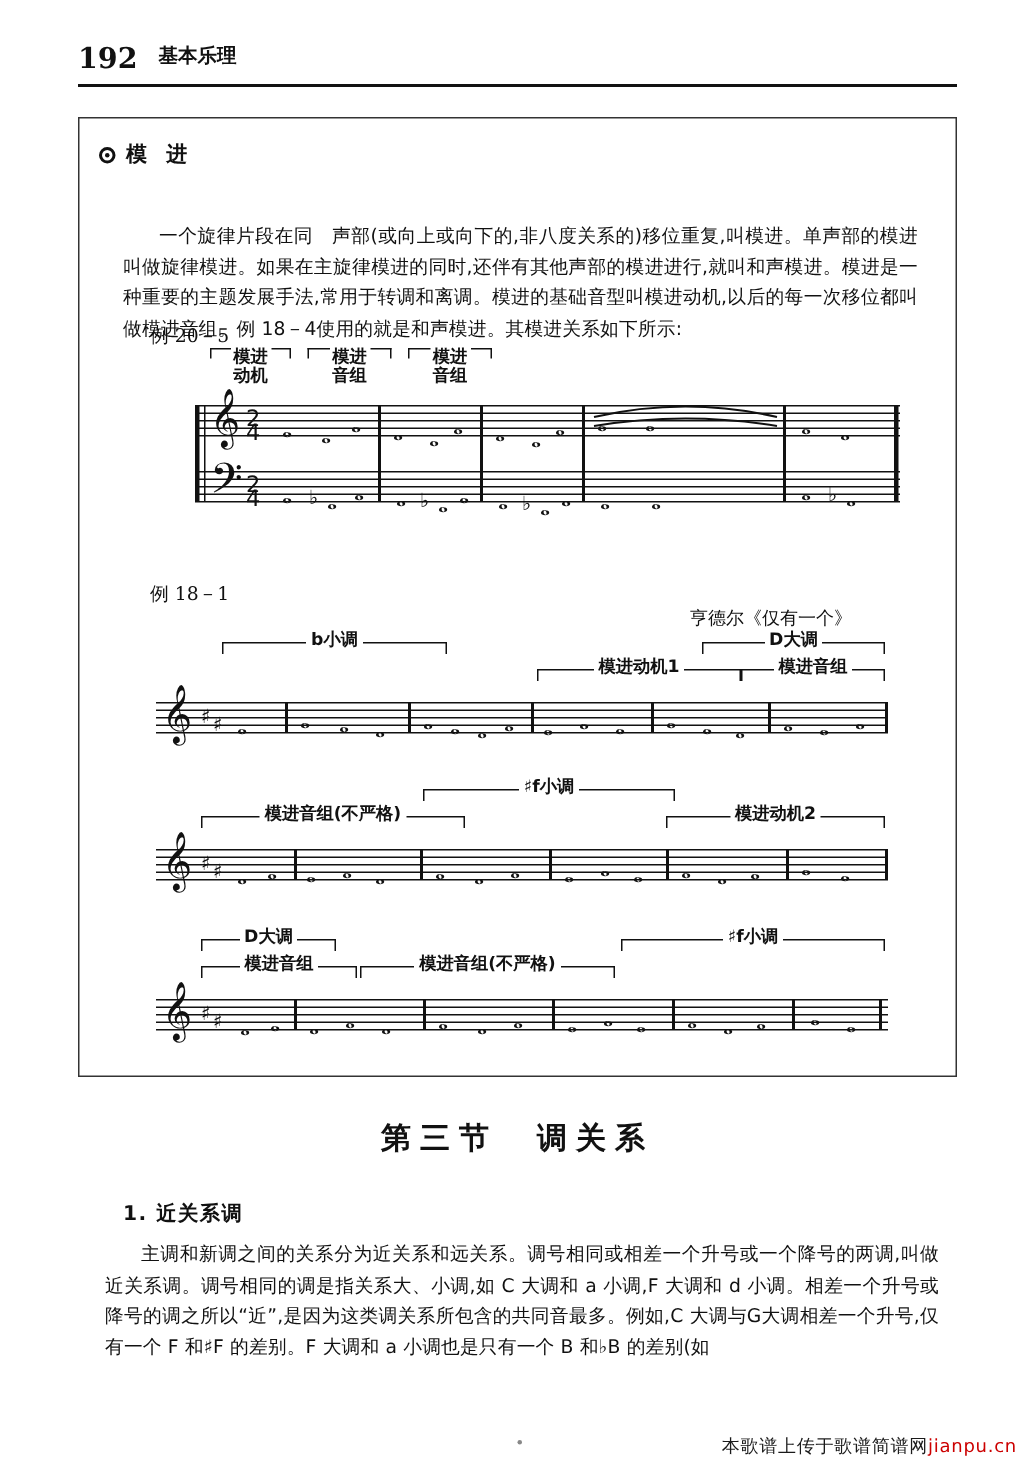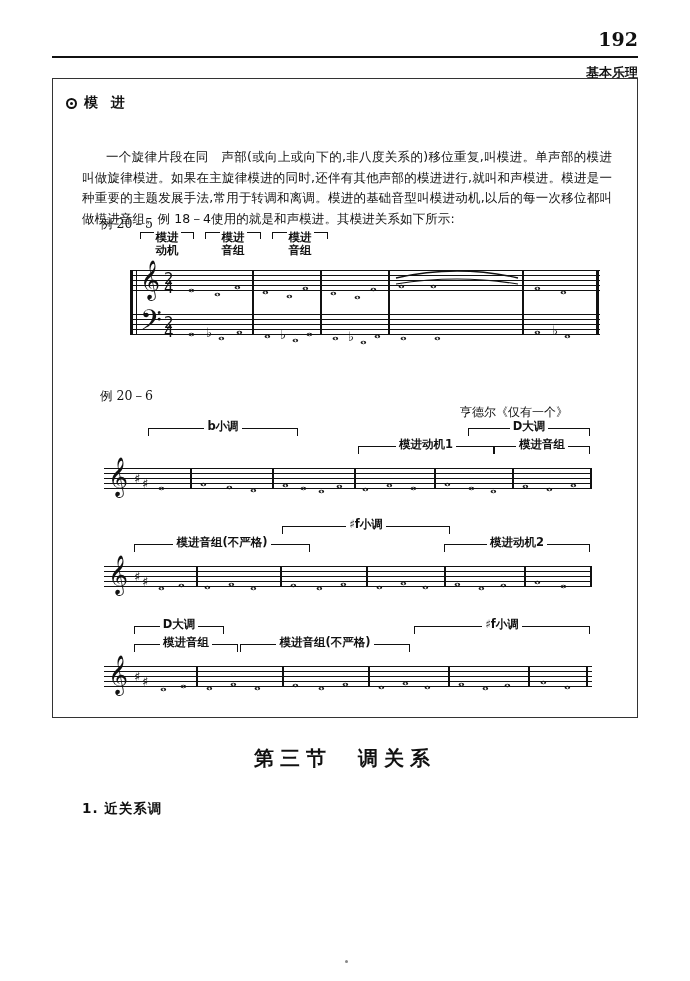--- a/index.html
+++ b/index.html
@@ -10,21 +10,21 @@
     color:#111;
     position:relative;
     overflow:hidden;
   }
   .page{
     position:absolute;inset:0;
   }
   
   .header{
     position:absolute;left:52px;top:28px;width:586px;
-    display:flex;align-items:flex-end;gap:14px;flex-direction:column;
+    display:flex;align-items:flex-start;gap:14px;
   }
   .page-num{
     font-family:"DejaVu Serif","Liberation Serif",serif;
     font-weight:bold;font-size:19px;letter-spacing:0;
   }
   .header-title{
     font-family:"DejaVu Sans","Liberation Sans",sans-serif;
     font-weight:bold;font-size:13px;
   }
   .header-rule{
@@ -229,21 +229,21 @@
     <div class="note" style="left:230px;top:60px;">𝅝</div>
     <div class="note" style="left:244px;top:54px;">𝅝</div>
     <div class="note" style="left:270px;top:56px;">𝅝</div>
     <div class="note" style="left:304px;top:56px;">𝅝</div>
     <div class="note" style="left:404px;top:50px;">𝅝</div>
     <div class="acc" style="left:422px;top:54px;">♭</div>
     <div class="note" style="left:434px;top:54px;">𝅝</div>
   </div>
 
 
-  <div class="exlabel" style="left:100px;top:388px;">例 20－6</div>
+  <div class="exlabel" style="left:100px;top:388px;">例 18－1</div>
   <div style="position:absolute;left:460px;top:404px;font-size:12px;">亨德尔《仅有一个》</div>
 
   <div class="brack" style="left:148px;top:428px;width:150px;height:16px;">
     <span class="bar"></span>
       <span class="lt" style="height:8px;"></span>
       <span class="rt" style="height:8px;"></span>
     <div style="position:absolute;left:0;top:-8px;width:100%;"><span class="txt">b小调</span></div>
   </div>
   <div class="brack" style="left:358px;top:446px;width:136px;height:16px;">
     <span class="bar"></span>
@@ -405,17 +405,21 @@
     <div class="note" style="left:378px;top:10px;">𝅝</div>
     <div class="note" style="left:400px;top:7px;">𝅝</div>
     <div class="note" style="left:436px;top:4px;">𝅝</div>
     <div class="note" style="left:460px;top:9px;">𝅝</div>
   </div>
 
   <div class="big-title">第三节　调关系</div>
 
   <div class="sub-head">1. 近关系调</div>
 
+  <div class="para" id="p2">主调和新调之间的关系分为近关系和远关系。调号相同或相差一个升号或一个降号的两调,叫做近关系调。调号相同的调是指关系大、小调,如 C 大调和 a 小调,F 大调和 d 小调。相差一个升号或降号的调之所以“近”,是因为这类调关系所包含的共同音最多。例如,C 大调与G大调相差一个升号,仅有一个 F 和♯F 的差别。F 大调和 a 小调也是只有一个 B 和♭B 的差别(如</div>
 
   <div class="dot"></div>
 
+  <div class="footer">
+    <span>本歌谱上传于歌谱简谱网</span><span class="url">jianpu.cn</span>
+  </div>
 
 </div>
 
 </body></html>

